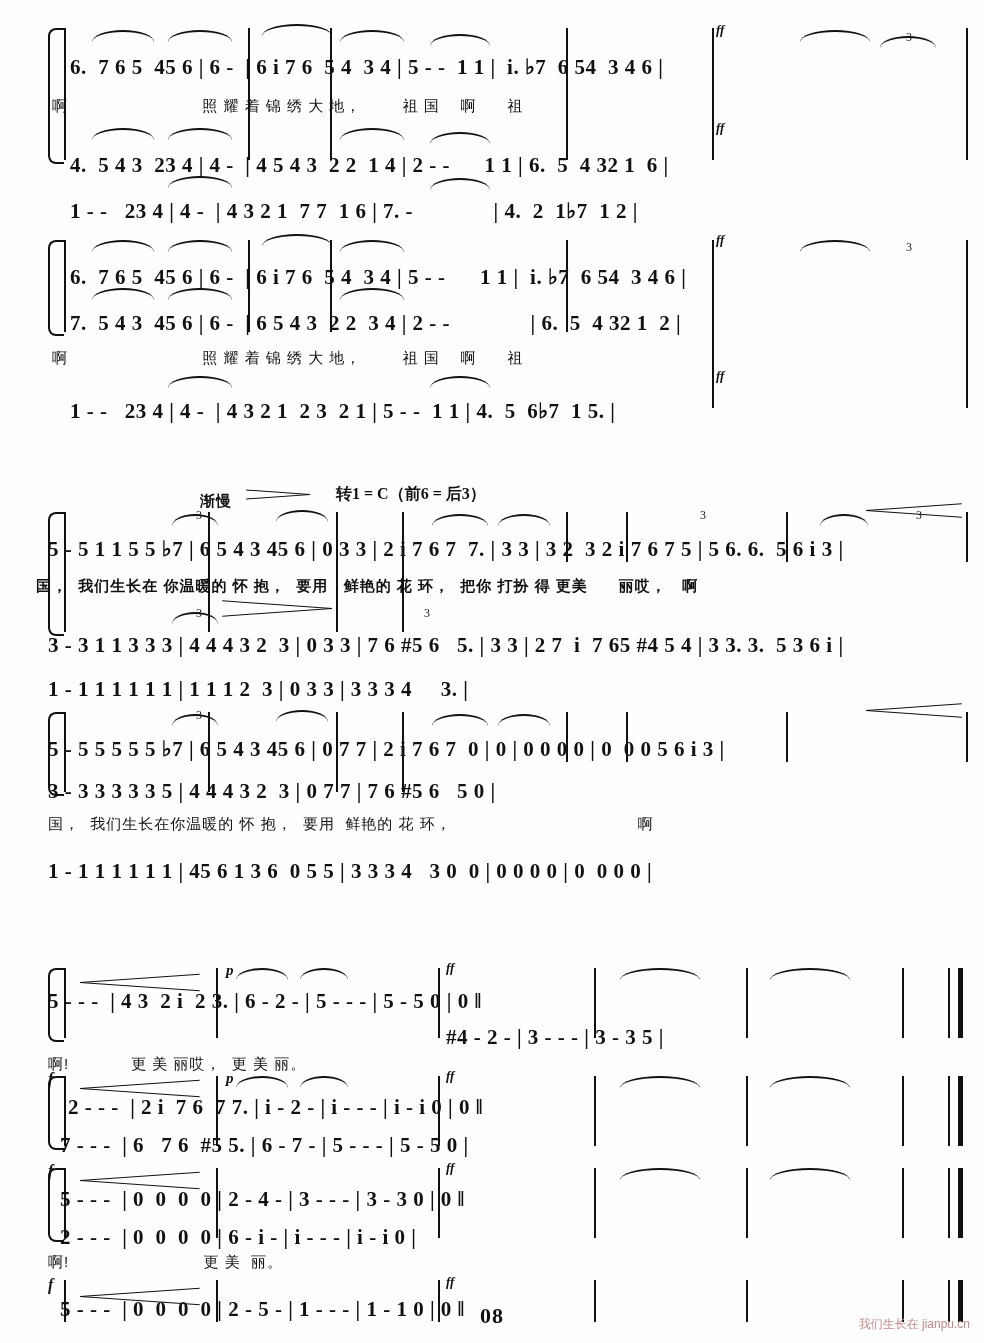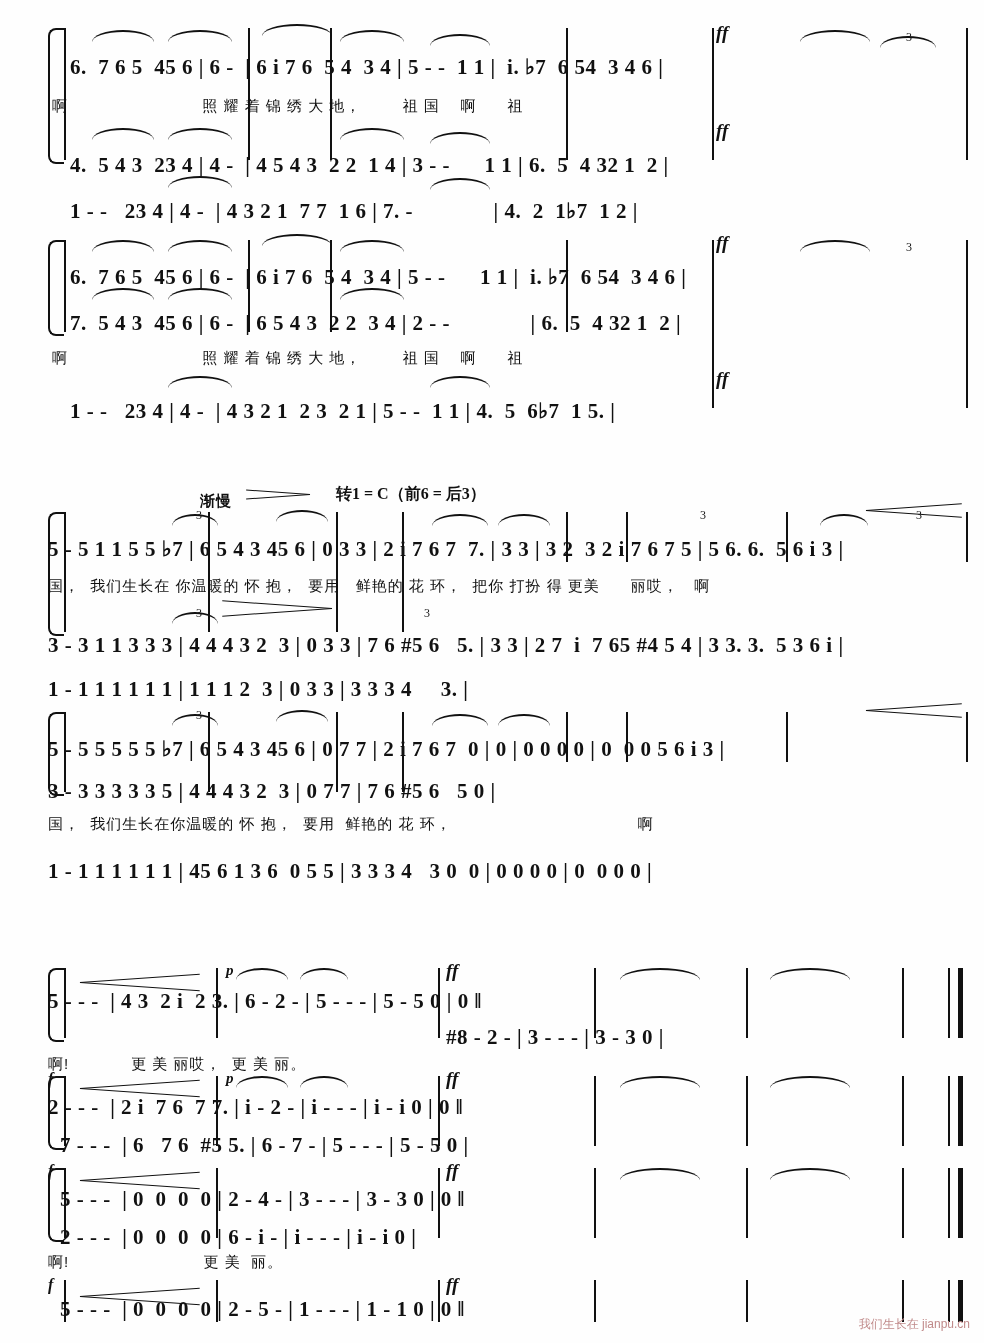--- a/index.html
+++ b/index.html
@@ -41,21 +41,21 @@
     font-size: 15px;
     line-height: 28px;
     letter-spacing: 1px;
     white-space: pre;
     color: #111;
   }
   .dyn {
     font-family: "Liberation Serif", serif;
     font-style: italic;
     font-weight: bold;
-    font-size: 19px;
+    font-size: 13px;
   }
   .tempo {
     font-family: "Liberation Sans", sans-serif;
     font-size: 15px;
     font-weight: bold;
     letter-spacing: 1px;
   }
   .keysig {
     font-family: "Liberation Serif", serif;
     font-size: 16px;
@@ -166,21 +166,21 @@
 
     <div class="numline" style="position:absolute; left:70px; top:28px;">6.  7 6 5  45 6 | 6 -  | 6 i 7 6  5 4  3 4 | 5 - -  1 1 |  i. ♭7  6 54  3 4 6 |</div>
     <div class="lyricline" style="position:absolute; left:52px; top:76px;">啊                          照 耀 着 锦 绣 大 地，        祖 国    啊      祖</div>
 
     <div class="dyn" style="position:absolute; left:716px; top:104px;">ff</div>
     <div class="slur" style="left:92px; top:112px; width:62px;"></div>
     <div class="slur" style="left:168px; top:112px; width:64px;"></div>
     <div class="slur" style="left:340px; top:112px; width:64px;"></div>
     <div class="slur" style="left:430px; top:116px; width:60px;"></div>
 
-    <div class="numline" style="position:absolute; left:70px; top:126px;">4.  5 4 3  23 4 | 4 -  | 4 5 4 3  2 2  1 4 | 3 - -      1 1 | 6.  5  4 32 1  2 |</div>
+    <div class="numline" style="position:absolute; left:70px; top:126px;">4.  5 4 3  23 4 | 4 -  | 4 5 4 3  2 2  1 4 | 2 - -      1 1 | 6.  5  4 32 1  6 |</div>
 
     <div class="slur" style="left:168px; top:160px; width:64px;"></div>
     <div class="slur" style="left:430px; top:162px; width:60px;"></div>
     <div class="numline" style="position:absolute; left:70px; top:172px;">1 - -   23 4 | 4 -  | 4 3 2 1  7 7  1 6 | 7. -              | 4.  2  1♭7  1 2 |</div>
 
     <div class="brace" style="left:48px; top:224px; height:92px;"></div>
     <div class="barline" style="left:64px; top:224px; height:92px;"></div>
     <div class="barline" style="left:248px; top:224px; height:92px;"></div>
     <div class="barline" style="left:330px; top:224px; height:92px;"></div>
     <div class="barline" style="left:566px; top:224px; height:92px;"></div>
@@ -229,21 +229,21 @@
     <div class="slur" style="left:172px; top:34px; width:46px;"></div>
     <div class="slur" style="left:276px; top:30px; width:52px;"></div>
     <div class="slur" style="left:432px; top:34px; width:56px;"></div>
     <div class="slur" style="left:498px; top:34px; width:52px;"></div>
     <div class="slur" style="left:820px; top:34px; width:48px;"></div>
     <div class="triplet" style="left:700px; top:28px;">3</div>
     <div class="triplet" style="left:916px; top:28px;">3</div>
     <div class="hairpin-open" style="left:866px; top:24px; width:96px;"></div>
 
     <div class="numline" style="position:absolute; left:48px; top:46px;">5 - 5 1 1 5 5 ♭7 | 6 5 4 3 45 6 | 0 3 3 | 2 i 7 6 7  7. | 3 3 | 3 2  3 2 i 7 6 7 5 | 5 6. 6.  5 6 i 3 |</div>
-    <div class="lyricline" style="position:absolute; left:48px; top:92px;">国，  我们生长在 你温暖的 怀 抱，  要用   鲜艳的 花 环，  把你 打扮 得 更美      丽哎，   啊</div>
+    <div class="lyricline" style="position:absolute; left:36px; top:92px;font-weight:bold;">国，  我们生长在 你温暖的 怀 抱，  要用   鲜艳的 花 环，  把你 打扮 得 更美      丽哎，   啊</div>
 
     <div class="triplet" style="left:196px; top:126px;">3</div>
     <div class="slur" style="left:172px; top:132px; width:46px;"></div>
     <div class="hairpin-close" style="left:222px; top:122px; width:110px;"></div>
     <div class="triplet" style="left:424px; top:126px;">3</div>
     <div class="numline" style="position:absolute; left:48px; top:142px;">3 - 3 1 1 3 3 3 | 4 4 4 3 2  3 | 0 3 3 | 7 6 #5 6   5. | 3 3 | 2 7  i  7 65 #4 5 4 | 3 3. 3.  5 3 6 i |</div>
 
     <div class="numline" style="position:absolute; left:48px; top:186px;">1 - 1 1 1 1 1 1 | 1 1 1 2  3 | 0 3 3 | 3 3 3 4     3. |</div>
 
     <div class="brace" style="left:48px; top:232px; height:80px;"></div>
@@ -282,42 +282,42 @@
 
     <div class="hairpin-open" style="left:80px; top:26px; width:120px;"></div>
     <div class="dyn" style="position:absolute; left:226px; top:12px; font-size:15px;">p</div>
     <div class="dyn" style="position:absolute; left:446px; top:10px;">ff</div>
     <div class="slur" style="left:236px; top:18px; width:52px;"></div>
     <div class="slur" style="left:300px; top:18px; width:48px;"></div>
     <div class="slur" style="left:620px; top:18px; width:80px;"></div>
     <div class="slur" style="left:770px; top:18px; width:80px;"></div>
 
     <div class="numline" style="position:absolute; left:48px; top:28px;">5 - - -  | 4 3  2 i  2 3. | 6 - 2 - | 5 - - - | 5 - 5 0 | 0 ‖</div>
-    <div class="numline" style="position:absolute; left:446px; top:64px;">#8 - 2 - | 3 - - - | 3 - 3 0 |</div>
+    <div class="numline" style="position:absolute; left:446px; top:64px;">#4 - 2 - | 3 - - - | 3 - 3 5 |</div>
     <div class="lyricline" style="position:absolute; left:48px; top:100px;">啊!            更 美 丽哎，  更 美 丽。</div>
 
     <div class="brace" style="left:48px; top:126px; height:70px;"></div>
     <div class="barline" style="left:64px; top:126px; height:70px;"></div>
     <div class="barline" style="left:216px; top:126px; height:70px;"></div>
     <div class="barline" style="left:438px; top:126px; height:70px;"></div>
     <div class="barline" style="left:594px; top:126px; height:70px;"></div>
     <div class="barline" style="left:746px; top:126px; height:70px;"></div>
     <div class="barline" style="left:902px; top:126px; height:70px;"></div>
     <div class="endbar" style="left:948px; top:126px; height:70px;"></div>
 
     <div class="dyn" style="position:absolute; left:48px; top:120px; font-size:16px;">f</div>
     <div class="hairpin-open" style="left:80px; top:132px; width:120px;"></div>
     <div class="dyn" style="position:absolute; left:226px; top:120px; font-size:15px;">p</div>
     <div class="dyn" style="position:absolute; left:446px; top:118px;">ff</div>
     <div class="slur" style="left:236px; top:126px; width:52px;"></div>
     <div class="slur" style="left:300px; top:126px; width:48px;"></div>
     <div class="slur" style="left:620px; top:126px; width:80px;"></div>
     <div class="slur" style="left:770px; top:126px; width:80px;"></div>
 
-    <div class="numline" style="position:absolute; left:48px; top:134px;">2 - - -  | 2 i  7 6  7 7. | i - 2 - | i - - - | i - i 0 | 0 ‖</div>
+    <div class="numline" style="position:absolute; left:68px; top:134px;">2 - - -  | 2 i  7 6  7 7. | i - 2 - | i - - - | i - i 0 | 0 ‖</div>
     <div class="numline" style="position:absolute; left:60px; top:172px;">7 - - -  | 6   7 6  #5 5. | 6 - 7 - | 5 - - - | 5 - 5 0 |</div>
 
     <div class="brace" style="left:48px; top:218px; height:70px;"></div>
     <div class="barline" style="left:64px; top:218px; height:70px;"></div>
     <div class="barline" style="left:216px; top:218px; height:70px;"></div>
     <div class="barline" style="left:438px; top:218px; height:70px;"></div>
     <div class="barline" style="left:594px; top:218px; height:70px;"></div>
     <div class="barline" style="left:746px; top:218px; height:70px;"></div>
     <div class="barline" style="left:902px; top:218px; height:70px;"></div>
     <div class="endbar" style="left:948px; top:218px; height:70px;"></div>
@@ -338,16 +338,17 @@
     <div class="barline" style="left:594px; top:330px; height:42px;"></div>
     <div class="barline" style="left:746px; top:330px; height:42px;"></div>
     <div class="barline" style="left:902px; top:330px; height:42px;"></div>
     <div class="endbar" style="left:948px; top:330px; height:42px;"></div>
     <div class="dyn" style="position:absolute; left:48px; top:326px; font-size:16px;">f</div>
     <div class="hairpin-open" style="left:80px; top:340px; width:120px;"></div>
     <div class="dyn" style="position:absolute; left:446px; top:324px;">ff</div>
     <div class="numline" style="position:absolute; left:60px; top:336px;">5 - - -  | 0  0  0  0 | 2 - 5 - | 1 - - - | 1 - 1 0 | 0 ‖</div>
   </div>
 
+  <div class="page-number">08</div>
   <div class="watermark">
     <span>我们生长在 jianpu.cn</span>
   </div>
 </div>
 
 </body></html>

